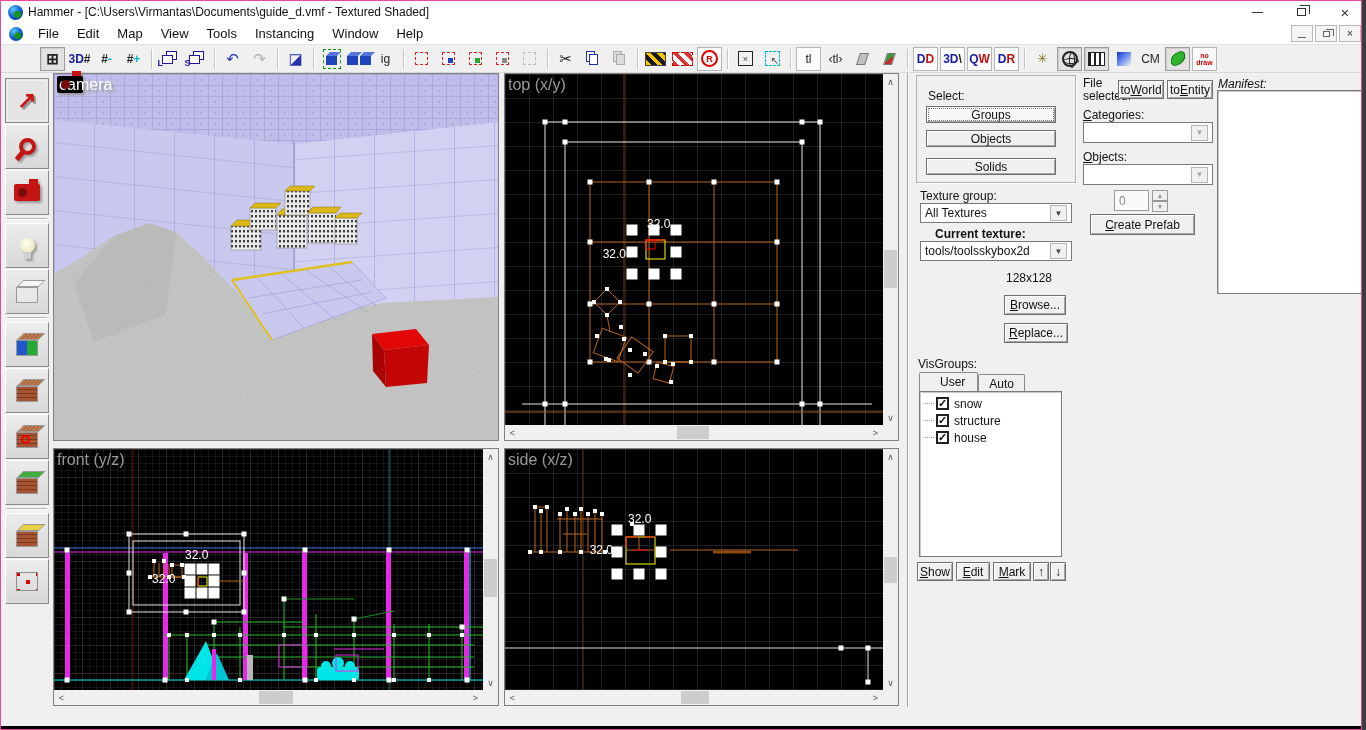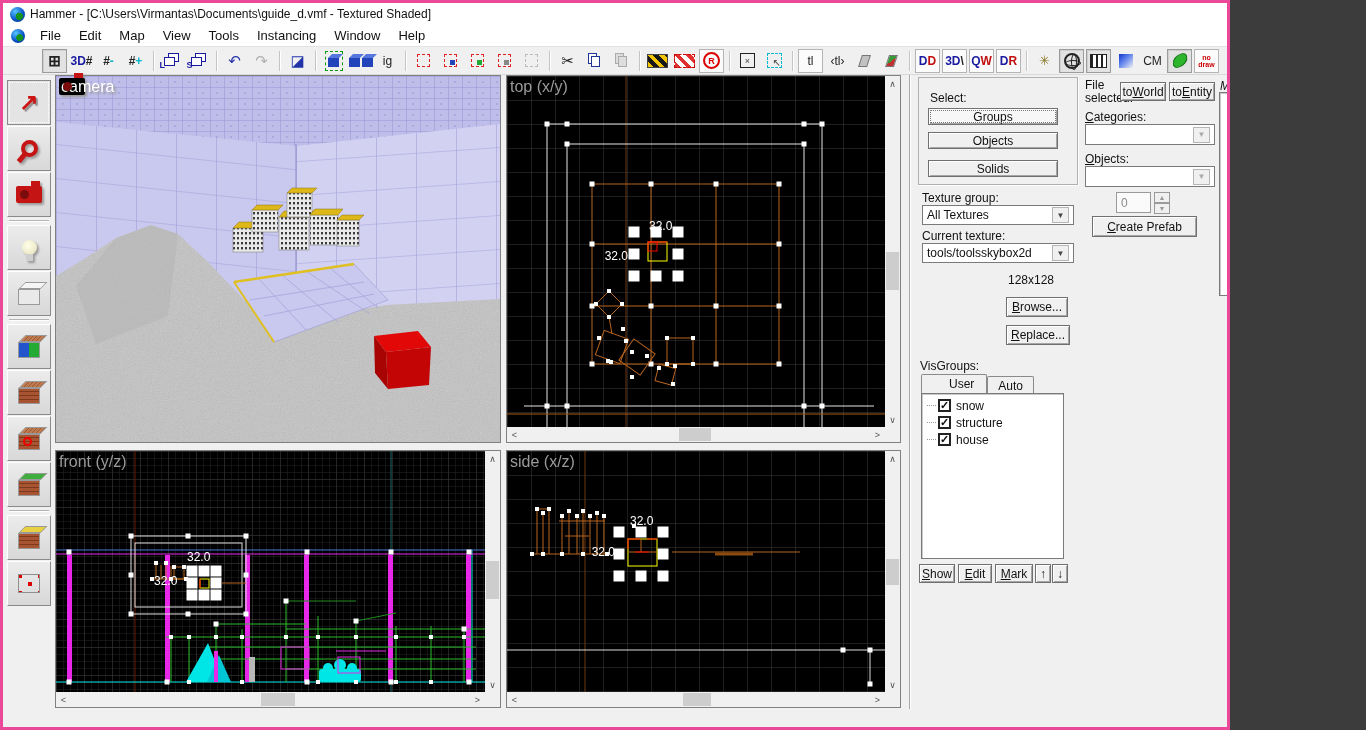--- a/index.html
+++ b/index.html
@@ -1,17 +1,17 @@
 <!DOCTYPE html>
 <html><head>
 <meta charset="utf-8">
 <style>
   html,body{margin:0;padding:0;background:#3c3c3c;}
   *{box-sizing:border-box;font-family:"Liberation Sans",sans-serif;}
-  #app{position:relative;width:1230px;height:730px;background:#f0f0f0;overflow:hidden;border:3px solid #ec4899;}
+  #app{position:relative;width:1362px;height:730px;background:#f0f0f0;overflow:hidden;border:1px solid #ec4899;}
   
   .titlebar{position:absolute;left:0;top:0;width:1366px;height:22px;background:#ffffff;display:flex;align-items:center;font-size:12px;color:#111;}
   .app-icon{width:15px;height:15px;border-radius:50%;margin:0 5px 0 7px;
     background:radial-gradient(circle at 62% 62%, rgba(20,150,20,.95) 0 26%, transparent 30%),
                radial-gradient(circle at 35% 30%, #58c6ff, #0a54c8 55%, #032f7e);}
   .caption-btns{margin-left:auto;display:flex;height:22px;}
   .cap-btn{width:44px;height:22px;display:flex;align-items:center;justify-content:center;color:#333;font-size:12px;}
   .min-glyph{width:11px;height:1px;background:#333;}
   .restore-glyph{width:9px;height:8px;border:1px solid #333;background:#fff;position:relative;}
   .restore-glyph::before{content:"";position:absolute;left:2px;top:-4px;width:9px;height:8px;border:1px solid #333;border-bottom:none;border-left:none;}
@@ -106,21 +106,21 @@
   .sc-corner{position:absolute;right:0;bottom:0;width:15px;height:15px;background:#f0f0f0;z-index:2;}
   
   .vdivider{position:absolute;left:906px;top:72px;width:2px;height:634px;background:#fff;border-left:1px solid #a8a8a8;}
   .panel-label{font-size:12px;color:#111;}
   .win-btn{border:1px solid #707070;box-shadow:inset 1px 1px 0 #fff, inset -1px -1px 0 #a6a6a6;background:#f0f0f0;font-size:12px;color:#111;display:flex;align-items:center;justify-content:center;}
   .u{text-decoration:underline;}
   .combo{background:#fff;border:1px solid #7a7a7a;display:flex;align-items:center;font-size:12px;padding:0 4px;color:#111;}
   .combo .arrowbtn{margin-left:auto;width:17px;height:16px;background:#f0f0f0;border:1px solid #b5b5b5;display:flex;align-items:center;justify-content:center;font-size:8px;color:#444;}
   .combo.dis .arrowbtn{color:#aaa;}
   .groovebox{position:absolute;border:1px solid #b0b0b0;box-shadow:1px 1px 0 #fff;}
-  .tab{padding:2px 12px 3px 27px;border:1px solid #8a8a8a;border-bottom:none;background:#f0f0f0;font-size:12px;border-radius:2px 2px 0 0;color:#111;}
+  .tab{padding:2px 12px 3px 20px;border:1px solid #8a8a8a;border-bottom:none;background:#f0f0f0;font-size:12px;border-radius:2px 2px 0 0;color:#111;}
   .tab.inactive{padding:2px 10px;margin-top:2px;font-size:12px;}
   .listbox{background:#fff;border:1px solid #7a7a7a;box-shadow:inset 1px 1px 0 #c9c9c9;}
   .vg-row{display:flex;align-items:center;height:17px;padding-left:16px;position:relative;font-size:12px;color:#111;}
   .vg-row::before{content:"";position:absolute;left:5px;top:8px;width:9px;border-top:1px dotted #999;}
   .cb{width:13px;height:13px;border:2px solid #222;background:#fff;font-size:11px;line-height:9px;text-align:center;font-weight:bold;color:#111;margin-right:5px;}
   .spin{display:flex;flex-direction:column;}
   .spin div{width:16px;height:11px;border:1px solid #9a9a9a;background:#f0f0f0;color:#999;font-size:7px;display:flex;align-items:center;justify-content:center;}
   
   .statusbar{position:absolute;left:0;top:706px;width:1366px;height:19px;background:#f0f0f0;font-size:12px;color:#111;}
   .seg{position:absolute;top:0;height:19px;border:1px solid #c6c6c6;display:flex;align-items:center;padding:0 6px;white-space:pre;background:#f0f0f0;}
@@ -789,21 +789,21 @@
     <div class="panel-label" style="position:absolute;left:14px;top:16px;">Select:</div>
     <div class="win-btn" style="position:absolute;left:12px;top:33px;width:130px;height:17px;outline:1px dotted #777;outline-offset:-3px;background:#f7f7f7;">Groups</div>
     <div class="win-btn" style="position:absolute;left:12px;top:57px;width:130px;height:17px;">Objects</div>
     <div class="win-btn" style="position:absolute;left:12px;top:85px;width:130px;height:17px;">Solids</div>
 
     <div class="panel-label" style="position:absolute;left:6px;top:116px;">Texture group:</div>
     <div class="combo" style="position:absolute;left:6px;top:130px;width:152px;height:20px;">
       <span>All Textures</span>
       <span class="arrowbtn">▼</span>
     </div>
-    <div class="panel-label" style="position:absolute;left:6px;top:154px;">Current texture:</div>
+    <div class="panel-label" style="position:absolute;left:21px;top:154px;font-weight:bold;">Current texture:</div>
     <div class="combo" style="position:absolute;left:6px;top:168px;width:152px;height:20px;">
       <span>tools/toolsskybox2d</span>
       <span class="arrowbtn">▼</span>
     </div>
 
     <div class="panel-label" style="position:absolute;left:92px;top:198px;">128x128</div>
     <div class="win-btn" style="position:absolute;left:90px;top:222px;width:62px;height:20px;">
       <span><span></span><span class="u">B</span><span>rowse...</span></span>
     </div>
     <div class="win-btn" style="position:absolute;left:90px;top:250px;width:64px;height:20px;">

